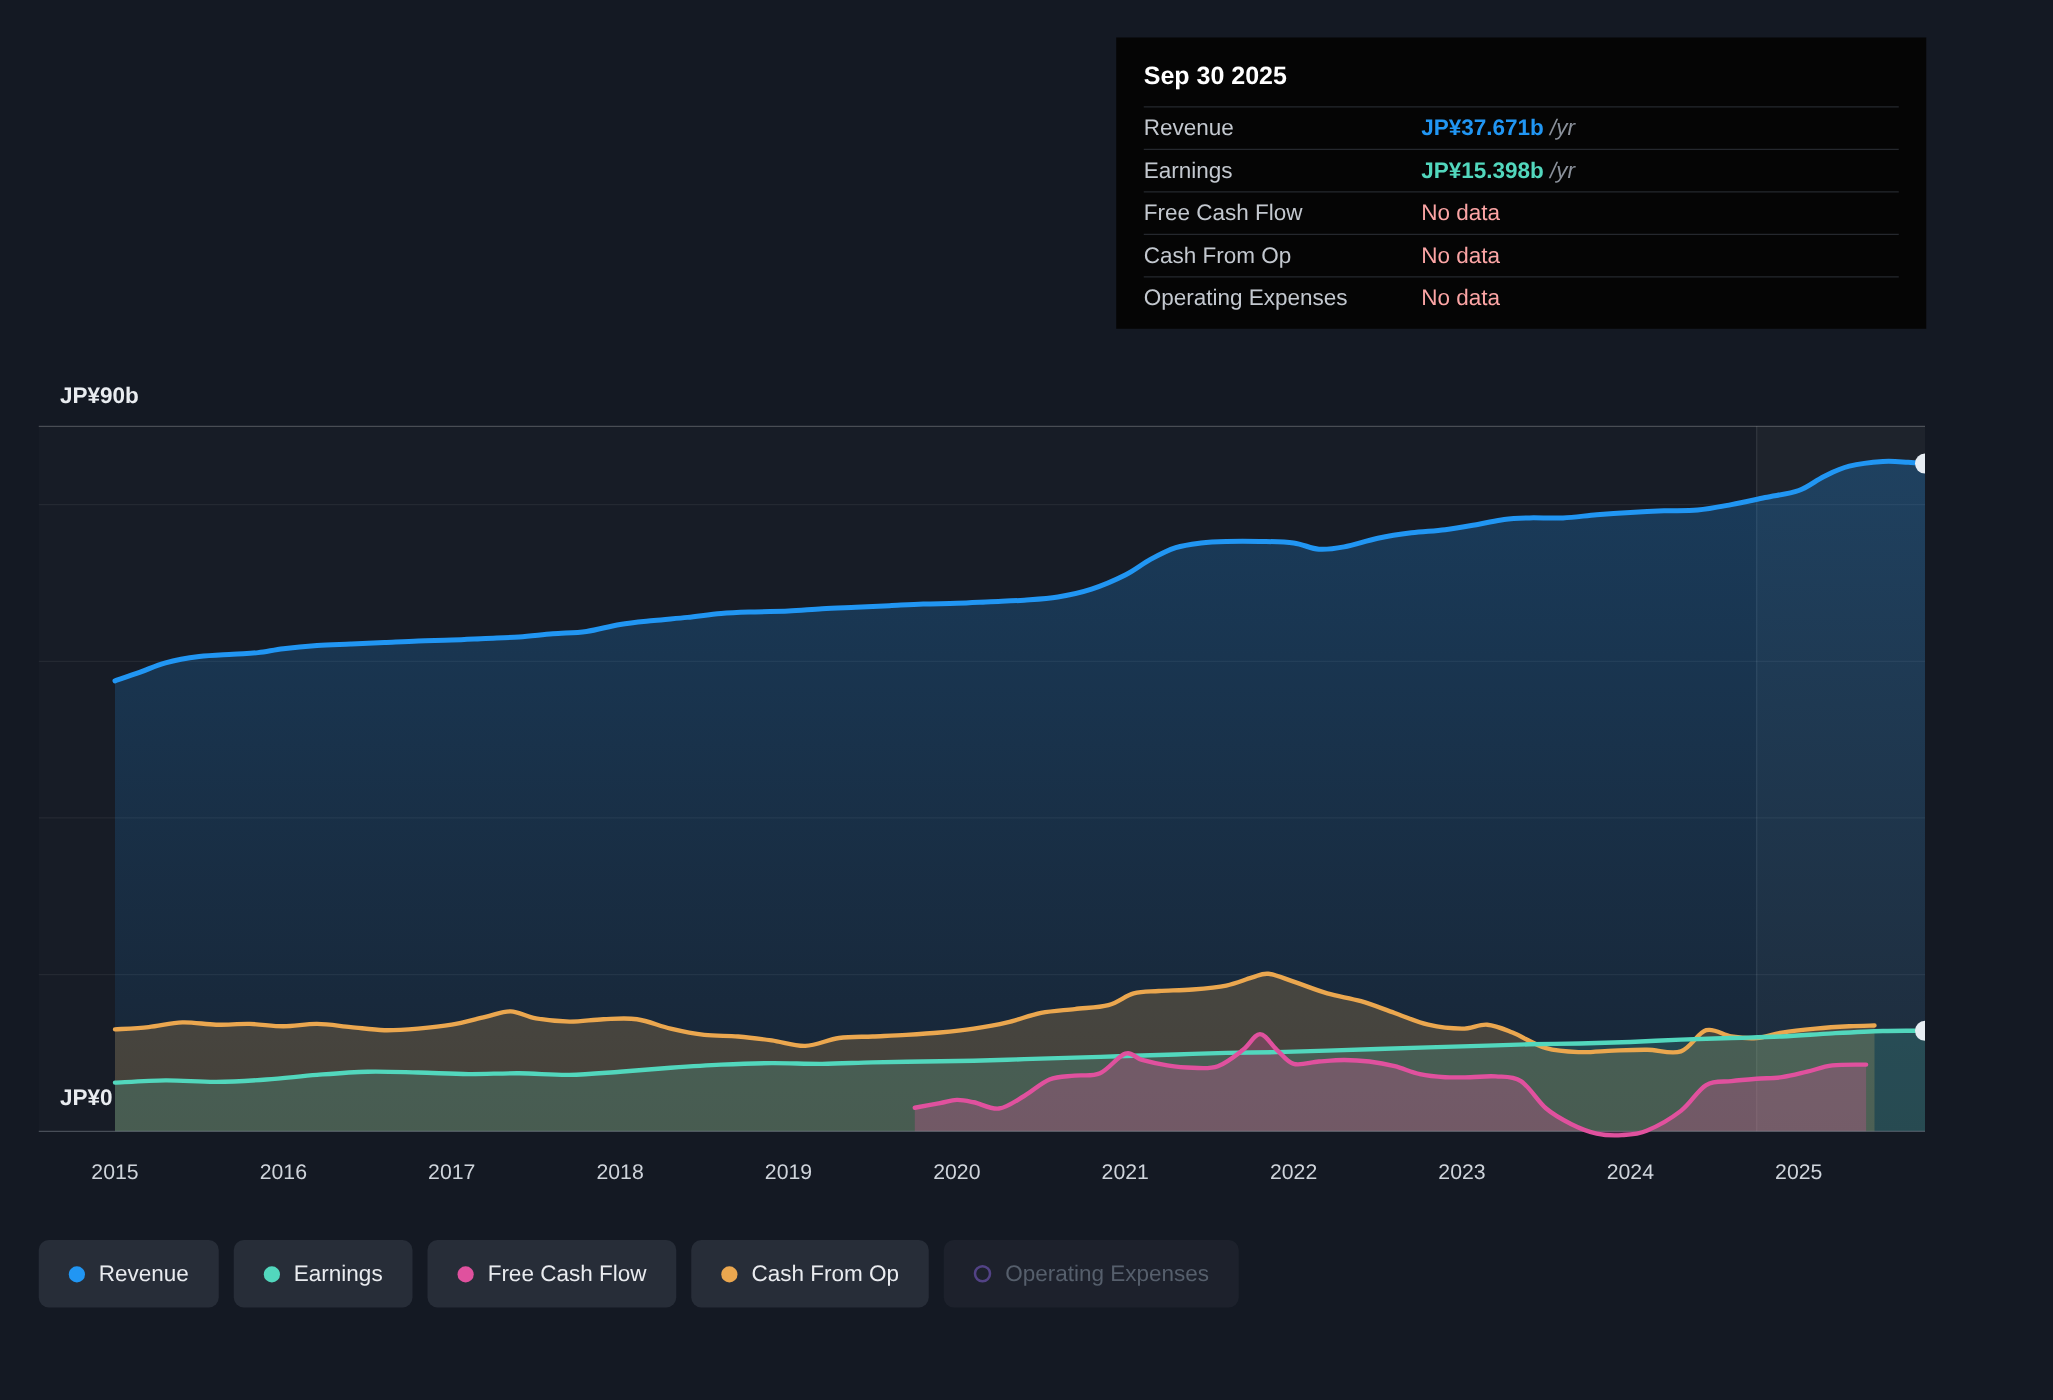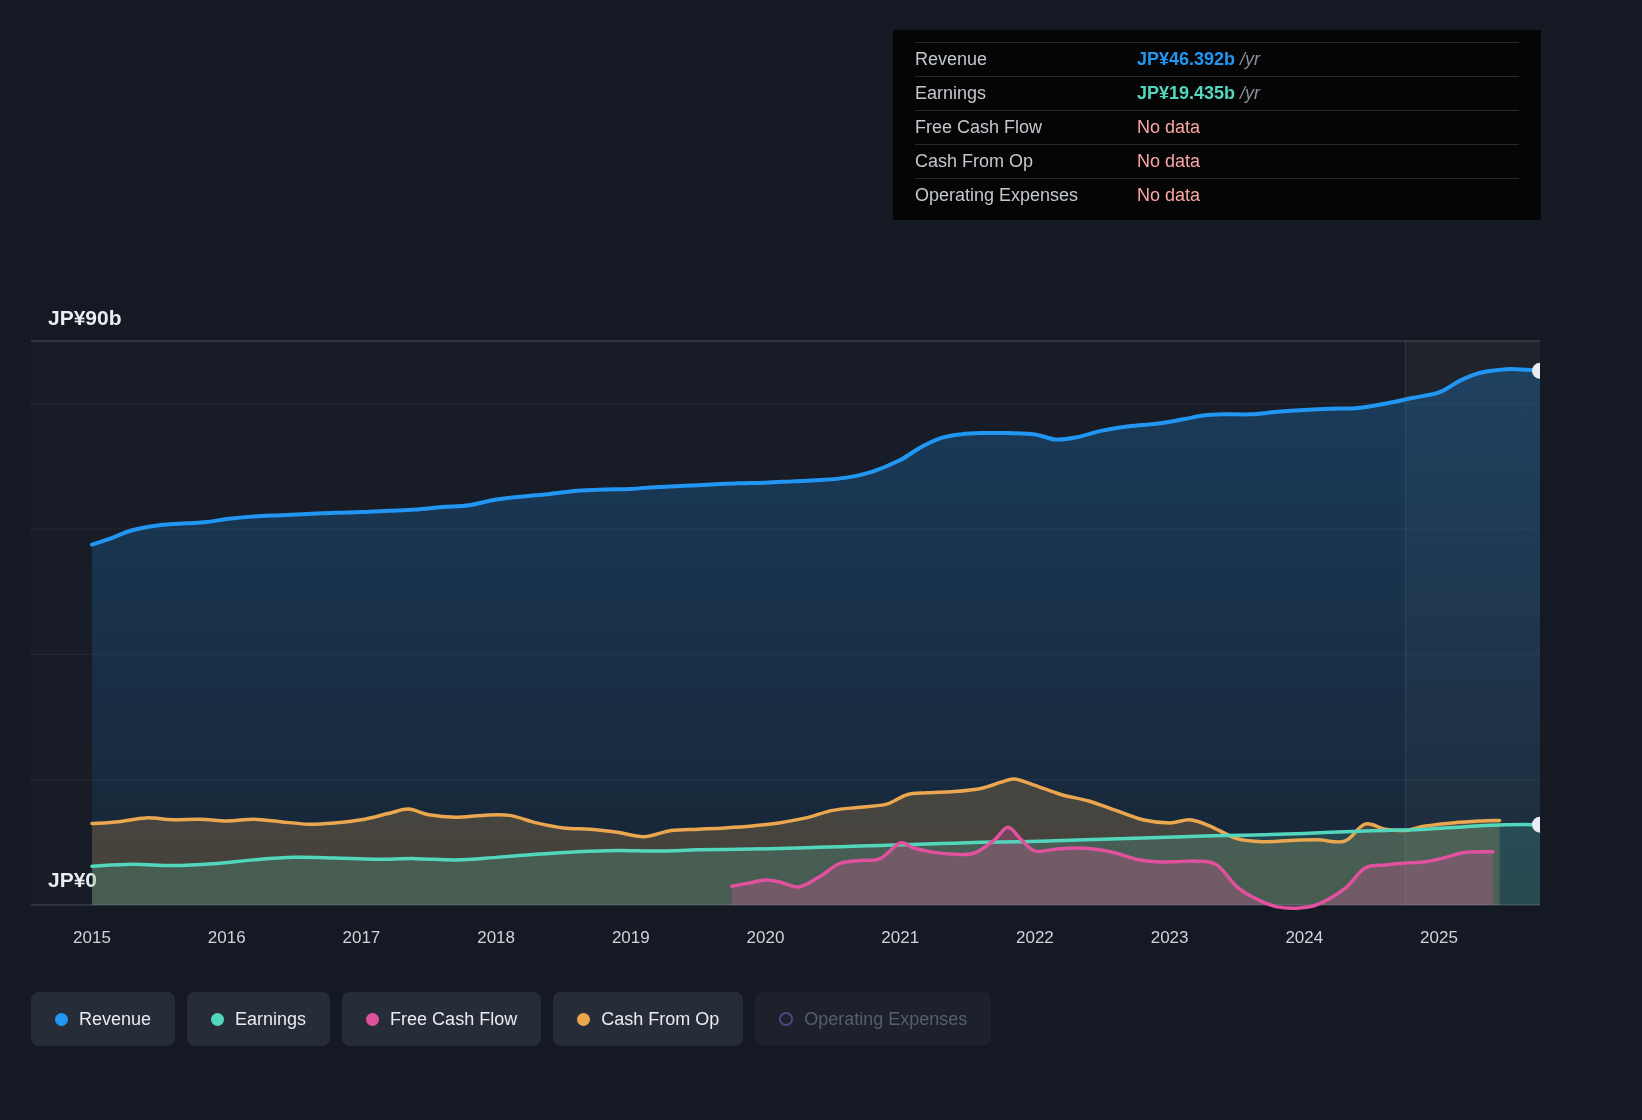--- a/index.html
+++ b/index.html
@@ -16,21 +16,21 @@
   .tt-title { font-size:20px; font-weight:700; color:#ffffff; padding:8px 0 12px 0; }
   .tt-row { display:flex; align-items:center; min-height:33px; border-top:1px solid #25282e; font-size:18px; }
   .tt-row.no-sep { border-top:none; margin-top:-1px; padding-bottom:5px; }
   .tt-label { width:222px; flex-shrink:0; color:#c3c8cf; }
   .tt-value b { font-weight:700; }
   .unit { color:#8b919b;font-style:italic; }
   .no-data { color:#fca5a5; }
   .margin-val { color:#ffffff; font-weight:700; }
 
   
-  .y-label { position:absolute; left:48px; color:#e9ecf0; font-size:21px; font-weight:700; }
+  .y-label { position:absolute; left:48px; color:#e9ecf0; font-size:18px; font-weight:700; }
   .y-top  { top:306px; }
   .y-zero { top:868px; }
 
   #chart-svg { position:absolute; left:0; top:310px; display:block; }
   #chart-svg text { font-family:"Liberation Sans", sans-serif; }
 
   
   .legend { position:absolute; left:31px; top:992px; display:flex; gap:12px; }
   .pill {
     background:#272d38; border-radius:8px; height:54px;
@@ -40,32 +40,33 @@
   .pill.disabled { background:rgba(39,45,56,0.45); color:#565f6c; }
   .dot { width:13px; height:13px; border-radius:50%; flex-shrink:0; }
   .dot.ring { background:transparent; border:2px solid #7d5fd0; width:14px; height:14px; box-sizing:border-box; opacity:0.55; }
 </style>
 </head>
 <body>
 
 <div class="page">
 
   <div class="tooltip">
+    <div class="tt-title">Sep 30 2025</div>
 
     <div class="tt-row">
       <span class="tt-label">Revenue</span>
       <span class="tt-value">
-        <b style="color: rgb(33, 150, 243);">JP¥46.392b</b>&nbsp;<span class="unit">/yr</span>
+        <b style="color: rgb(33, 150, 243);">JP¥37.671b</b>&nbsp;<span class="unit">/yr</span>
       </span>
     </div>
 
     <div class="tt-row">
       <span class="tt-label">Earnings</span>
       <span class="tt-value">
-        <b style="color: rgb(82, 215, 189);">JP¥19.435b</b>&nbsp;<span class="unit">/yr</span>
+        <b style="color: rgb(82, 215, 189);">JP¥15.398b</b>&nbsp;<span class="unit">/yr</span>
       </span>
     </div>
 
 
     <div class="tt-row">
       <span class="tt-label">Free Cash Flow</span>
       <span class="tt-value no-data">No data</span>
     </div>
 
     <div class="tt-row">

